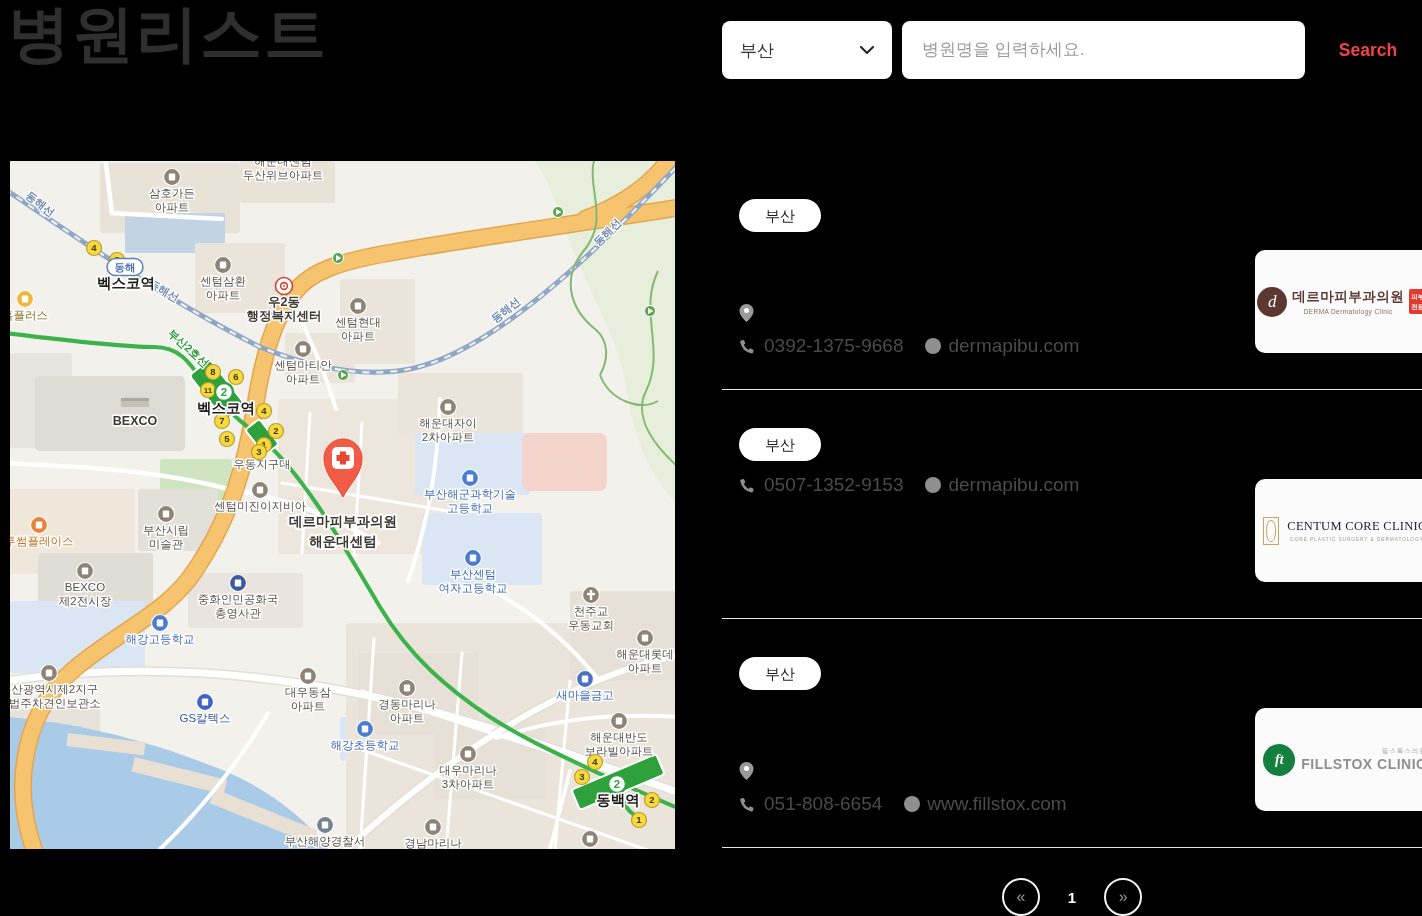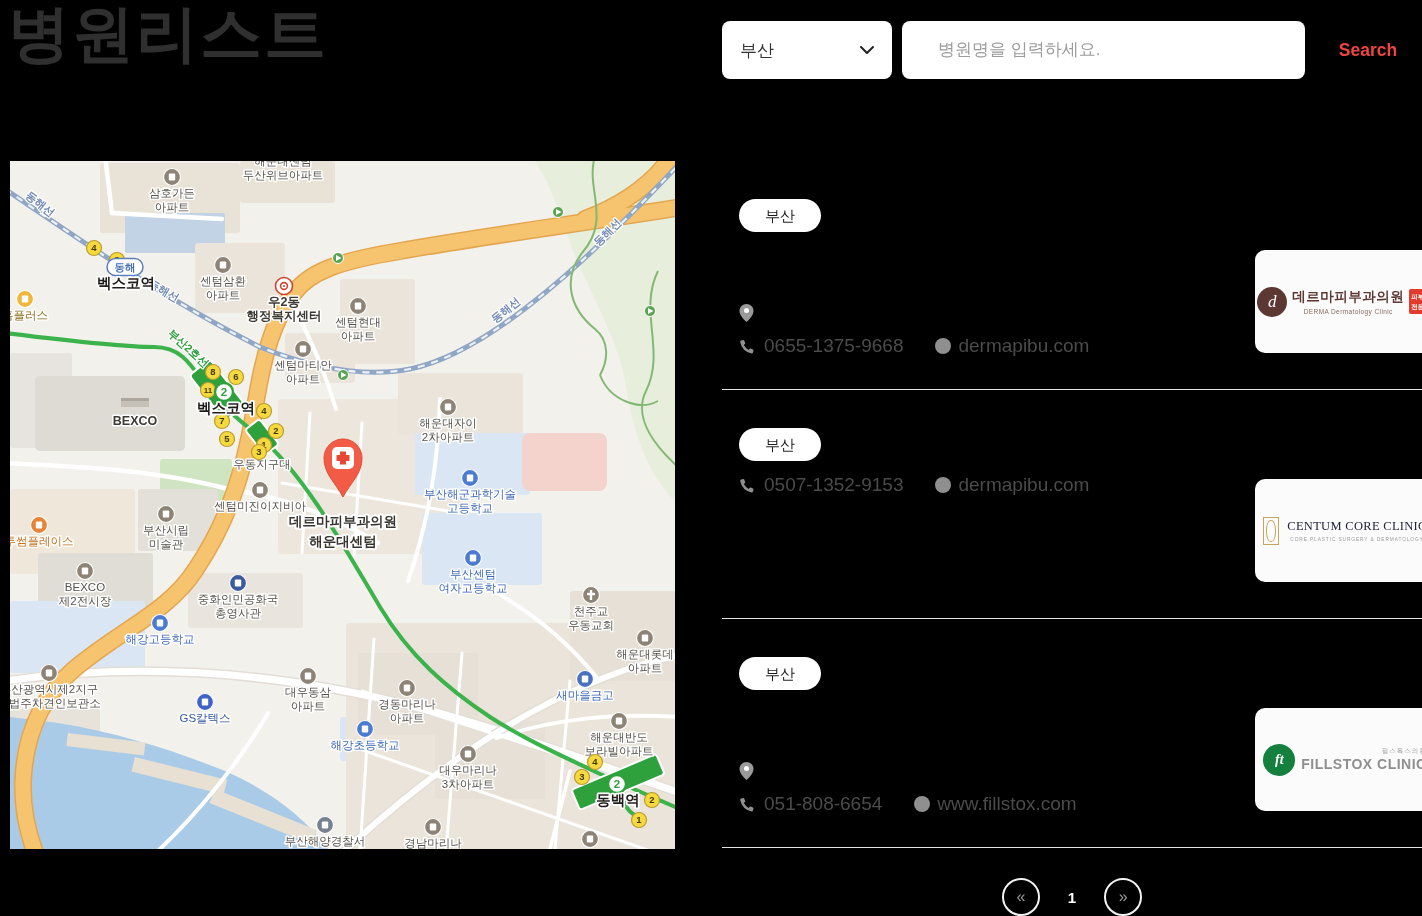--- a/index.html
+++ b/index.html
@@ -7,39 +7,39 @@
     --c-l2:#3bb24a; --c-l2-dark:#2ea13d; --c-exit:#f6d93f; --c-marker:#f25b45;
   }
   html,body{margin:0;padding:0;width:1422px;height:916px;overflow:hidden;background:#000;
     font-family:"Liberation Sans",sans-serif;position:relative}
   .page-title{position:absolute;left:8px;top:-8px;margin:0;font-size:62px;font-weight:800;
     color:#2f2f2f;letter-spacing:2px}
   .select{position:absolute;left:722px;top:21px;width:170px;height:58px;background:#fff;
     border-radius:8px;display:flex;align-items:center;justify-content:space-between;
     padding:0 18px;box-sizing:border-box;font-size:17px;color:#333;cursor:pointer}
   .search-input{position:absolute;left:902px;top:21px;width:403px;height:58px;border:none;
-    border-radius:8px;background:#fff;box-sizing:border-box;padding:0 36px;font-size:17px;
+    border-radius:8px;background:#fff;box-sizing:border-box;padding:0 20px;font-size:17px;
     color:#333;font-family:"Liberation Sans",sans-serif}
   .search-input::placeholder{color:#9b9b9b}
   .search-btn{position:absolute;left:1322px;top:21px;width:92px;height:58px;background:transparent;
     border:none;color:#ef4444;font-size:17.5px;font-weight:700;cursor:pointer;
     font-family:"Liberation Sans",sans-serif}
   .map-wrap{position:absolute;left:10px;top:161px;width:665px;height:688px;background:#f3f1ec;
     overflow:hidden;cursor:grab}
   .list{position:absolute;left:722px;top:161px;width:700px;height:755px}
   .card{position:relative;height:229px;border-bottom:1px solid #e5e5e5;padding-top:38px;
     box-sizing:border-box}
   .badge{display:inline-block;margin-left:17px;padding:0 26px;height:33px;line-height:33px;
     background:#fff;border-radius:17px;font-size:15px;color:#1c1c1c}
   .row{display:flex;align-items:center;margin-left:17px;color:#4b4b4b}
   .addr-row{margin-top:72px;font-size:17px}
   .phone-row{margin-top:13px;font-size:19px}
   .pin-ic{width:15px;height:18px;margin-right:8px;flex:0 0 auto}
   .phone-ic{width:16px;height:16px;margin-right:9px;flex:0 0 auto}
-  .site{display:flex;align-items:center;margin-left:32px}
+  .site{display:flex;align-items:center;margin-left:22px}
   .globe{width:16px;height:16px;border-radius:50%;background:#8f8f8f;margin-right:7px}
   .logo{position:absolute;left:533px;top:89px;width:180px;height:103px;background:#fbfbfb;
     border-radius:10px;display:flex;align-items:center;justify-content:center;cursor:pointer}
   .derma-wrap{display:flex;align-items:center;gap:5px}
   .derma-ic{width:30px;height:30px;border-radius:50%;background:#5d3833;color:#fff;display:flex;
     align-items:center;justify-content:center;font-family:"Liberation Serif",serif;
     font-style:italic;font-size:17px}
   .derma-kr{color:#5d3833;font-weight:700;font-size:13.5px;letter-spacing:.5px;white-space:nowrap}
   .derma-en{color:#8a6a5e;font-size:6.5px;letter-spacing:.4px;text-align:center;margin-top:2px}
   .derma-badge{background:#e23b2e;color:#fff;font-size:6.5px;font-weight:700;padding:3px 2px;
@@ -472,21 +472,21 @@
     <div class="row addr-row">
       <svg class="pin-ic" viewBox="0 0 14 18">
         <path fill="#9a9a9a" d="M7,0 C3.1,0 0,3.1 0,7 c0,5.2 7,11 7,11 s7,-5.8 7,-11 C14,3.1 10.9,0 7,0 z"></path>
         <circle cx="7" cy="6.6" r="2.5" fill="#fff"></circle>
       </svg>
     </div>
     <div class="row phone-row">
       <svg class="phone-ic" viewBox="0 0 16 16">
         <path fill="#8f8f8f" d="M13.9 11.4l-2.1-.9a1.1 1.1 0 0 0-1.2.3l-.9 1.1A12.8 12.8 0 0 1 4.8 7l1.1-.9a1.1 1.1 0 0 0 .3-1.2l-.9-2.1A1.1 1.1 0 0 0 4 2.1l-1.9.5A1.3 1.3 0 0 0 1.2 4 14.5 14.5 0 0 0 12.6 15.4a1.3 1.3 0 0 0 1.4-.9l.5-1.9a1.1 1.1 0 0 0-.6-1.2z"></path>
       </svg>
-      <span>0655-1375-9668</span>
+      <span>0392-1375-9668</span>
       <span class="site">
         <span class="globe"></span>
         <span>dermapibu.com</span>
       </span>
     </div>
     <div class="logo">
       <div class="derma-wrap">
         <div class="derma-ic">
           <span>d</span>
         </div>

